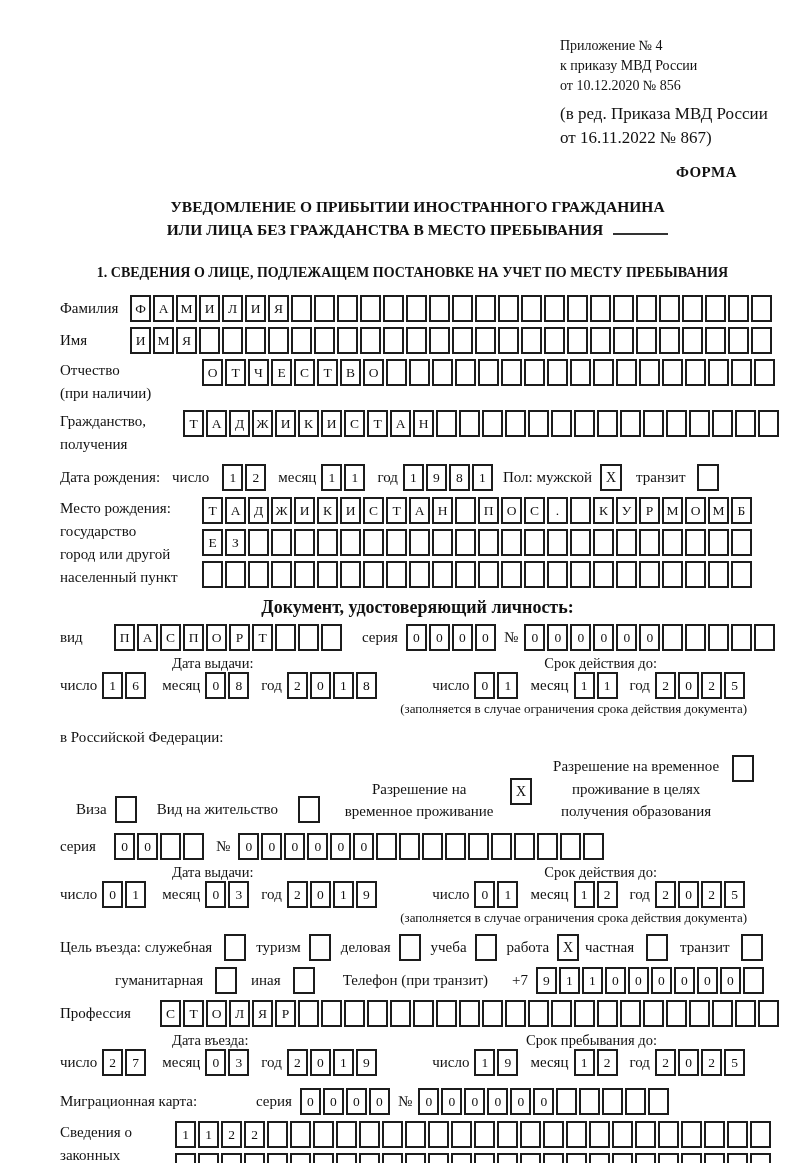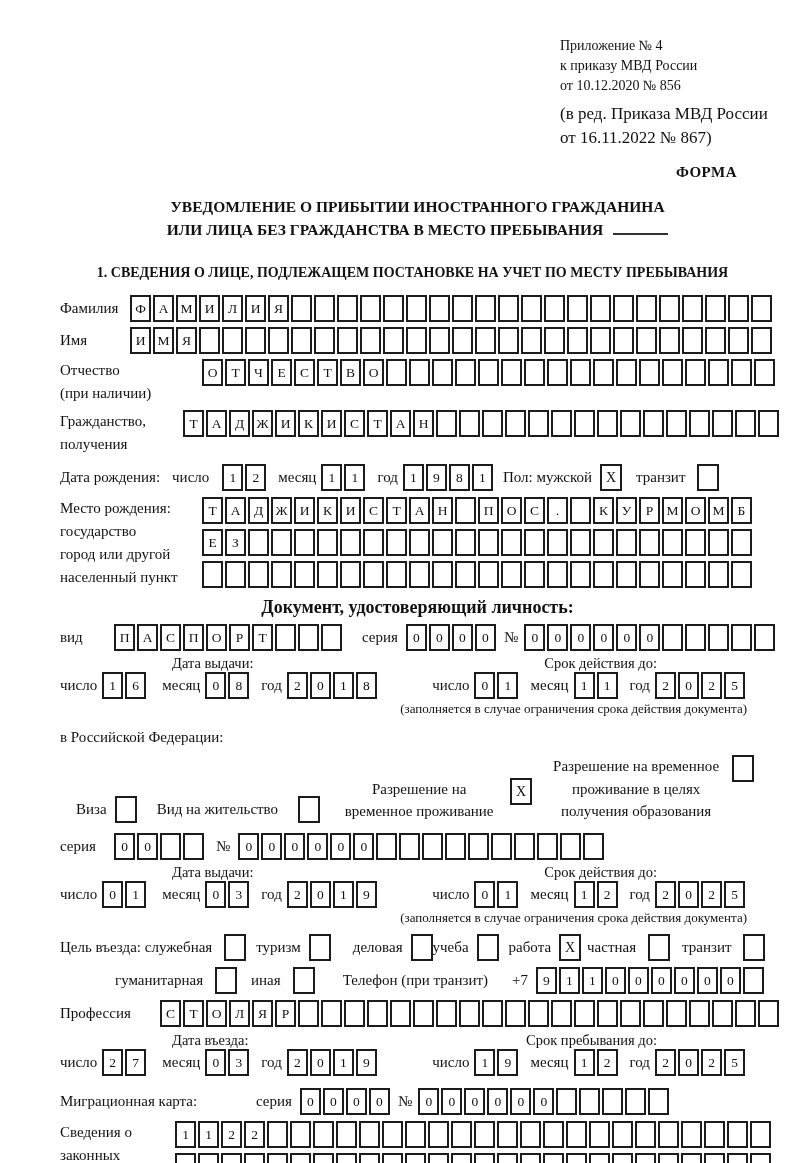--- a/index.html
+++ b/index.html
@@ -530,24 +530,24 @@
   </div>
   <div class="note">(заполняется в случае ограничения срока действия документа)</div>
 
   <div class="purpose-row">
     <span class="t">Цель въезда: служебная</span>
     <span class="gap12"></span>
       <span class="cb"></span>
     <span class="t" style="margin-left:10px;">туризм</span>
     <span class="gap8"></span>
       <span class="cb"></span>
-    <span class="t" style="margin-left:22px;">деловая</span>
+    <span class="t" style="margin-left:10px;">деловая</span>
     <span class="gap8"></span>
       <span class="cb"></span>
-    <span class="t" style="">учеба</span>
+    <span class="t" style="margin-left:10px;">учеба</span>
     <span class="gap8"></span>
       <span class="cb"></span>
     <span class="t" style="margin-left:10px;">работа</span>
     <span class="gap8"></span>
       <span class="cb">X</span>
     <span class="t" style="margin-left:6px;">частная</span>
     <span class="gap12"></span>
       <span class="cb"></span>
     <span class="t" style="margin-left:12px;">транзит</span>
     <span class="gap12"></span>

